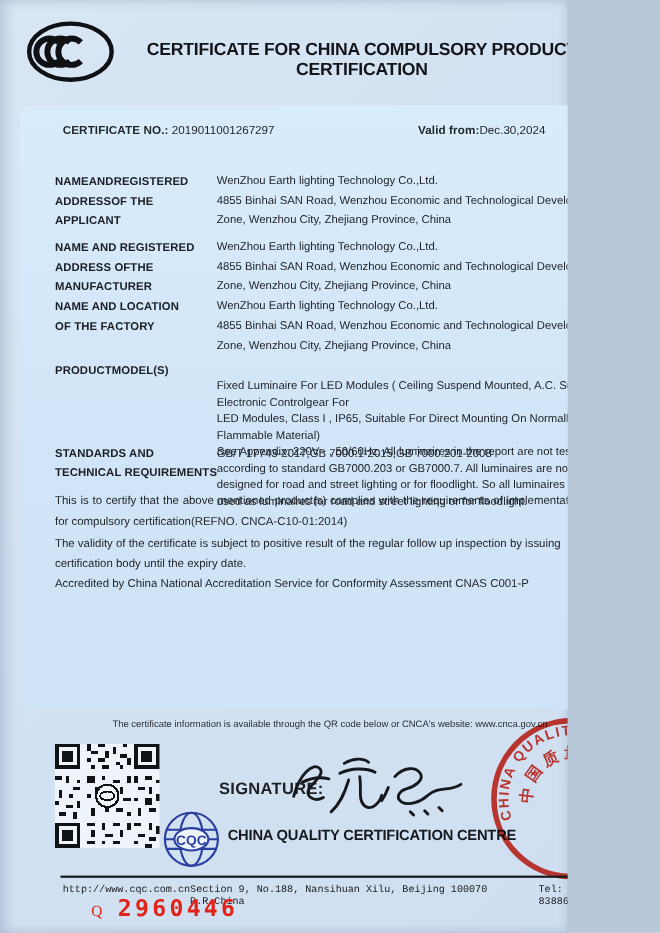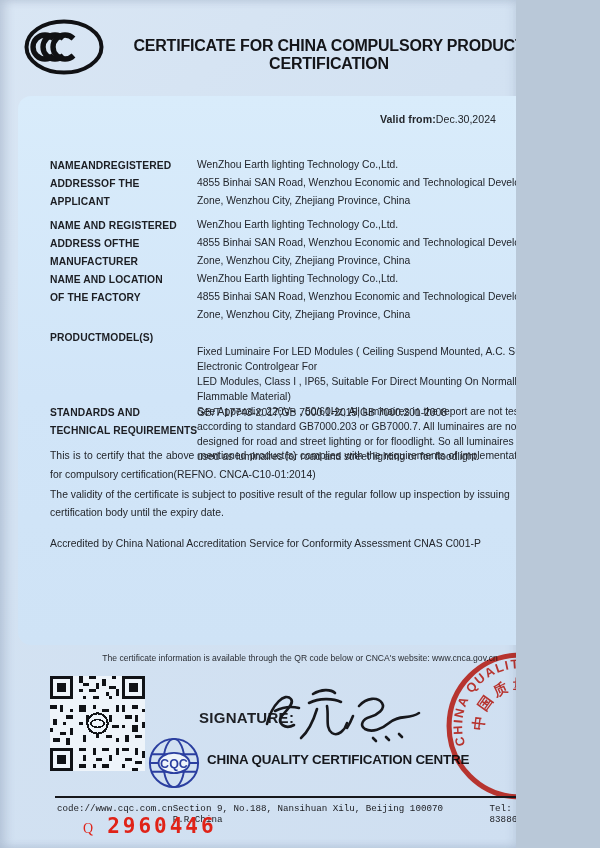--- a/index.html
+++ b/index.html
@@ -39,21 +39,21 @@
   }
   .sec-value {
     position:absolute; left:179px; width:356px;
     font-size:10.3px; line-height:18px; white-space:pre-line; color:#22252b;
   }
   .sec-value.tight { line-height:15px; }
   .statements { position:absolute; left:32px; top:350px; width:507px; font-size:10.4px; }
   .statements .p1 { text-align:justify; line-height:19px; }
   .statements .p2 { line-height:18px; margin-top:2px; }
   .statements .p3 { margin-top:10px; }
-  .statements .p4 { margin-top:16px; }
+  .statements .p4 { margin-top:4px; }
   
   .qr-note { position:absolute; left:40px; top:653px; width:520px; text-align:center; font-size:8.6px; color:#2a2d33; }
   .qr { position:absolute; left:50px; top:676px; width:95px; height:95px; }
   .sig-label { position:absolute; left:199px; top:709px; font-size:15px; font-weight:bold; letter-spacing:0.3px; color:#1d1f24; }
   .sig-art { position:absolute; left:255px; top:678px; width:175px; height:72px; }
   .sr-only { position:absolute; width:1px; height:1px; overflow:hidden; clip:rect(0 0 0 0); }
   .cqc-logo { position:absolute; left:147px; top:735px; width:54px; height:56px; }
   .issuer { position:absolute; left:207px; top:752px; font-size:13.4px; font-weight:bold; letter-spacing:-0.2px; color:#16181d; }
   .stamp { position:absolute; left:444px; top:650px; width:152px; height:152px; mix-blend-mode:multiply; opacity:.95; }
   .footer-rule { position:absolute; left:55px; top:796px; width:543px; height:2px; background:#16171b; }
@@ -74,20 +74,24 @@
   <svg class="ccc-logo" viewBox="0 0 84 60">
     <ellipse cx="42" cy="30" rx="37.5" ry="25.5" fill="none" stroke="#101114" stroke-width="4"></ellipse>
     <path d="M31.5,21.5 A12,12 0 1 0 31.5,38.5" fill="none" stroke="#101114" stroke-width="5.4"></path>
     <path d="M41.5,21.5 A12,12 0 1 0 41.5,38.5" fill="none" stroke="#101114" stroke-width="5.4"></path>
     <path d="M51.5,21.5 A12,12 0 1 0 51.5,38.5" fill="none" stroke="#101114" stroke-width="5.4"></path>
   </svg>
   <div class="title">CERTIFICATE FOR CHINA COMPULSORY PRODUCT CERTIFICATION</div>
 
   <div class="panel">
 
+    <div class="cert-no">
+      <b>CERTIFICATE NO.:</b>
+      <span>2019011001267297</span>
+    </div>
     <div class="valid">
       <div><b>Valid from:</b><span>Dec.30,2024</span></div>
     </div>
 
     <div class="sec-label" style="top:61px">NAMEANDREGISTERED
 ADDRESSOF THE APPLICANT</div>
     <div class="sec-value" style="top:60px">WenZhou Earth lighting Technology Co.,Ltd.
 4855 Binhai SAN Road, Wenzhou Economic and Technological Development Zone, Wenzhou City, Zhejiang Province, China</div>
 
     <div class="sec-label" style="top:121px">NAME AND REGISTERED
@@ -178,21 +182,21 @@
     <text font-family="Liberation Sans, sans-serif" font-size="12.5" font-weight="bold" fill="#e03026" letter-spacing="1.6">
       <textPath href="#stampOuterPath" startOffset="1">CHINA QUALITY CERTIFICATION CENTRE</textPath>
     </text>
     <text font-family="Liberation Sans, sans-serif" font-size="14" font-weight="bold" fill="#e03026" letter-spacing="4">
       <textPath href="#stampInnerPath" startOffset="2">中国质量认证中心</textPath>
     </text>
   </svg>
 
   <div class="footer-rule"></div>
   <div class="footer-row">
-    <span>code://www.cqc.com.cn</span>
+    <span>http://www.cqc.com.cn</span>
     <span>Section 9, No.188, Nansihuan Xilu, Beijing 100070 P.R.China</span>
     <span>Tel: +86 10 83886666</span>
   </div>
   <div class="serial">
     <span class="q">Q</span>
     <span class="num">2960446</span>
   </div>
 
 </div>
 

